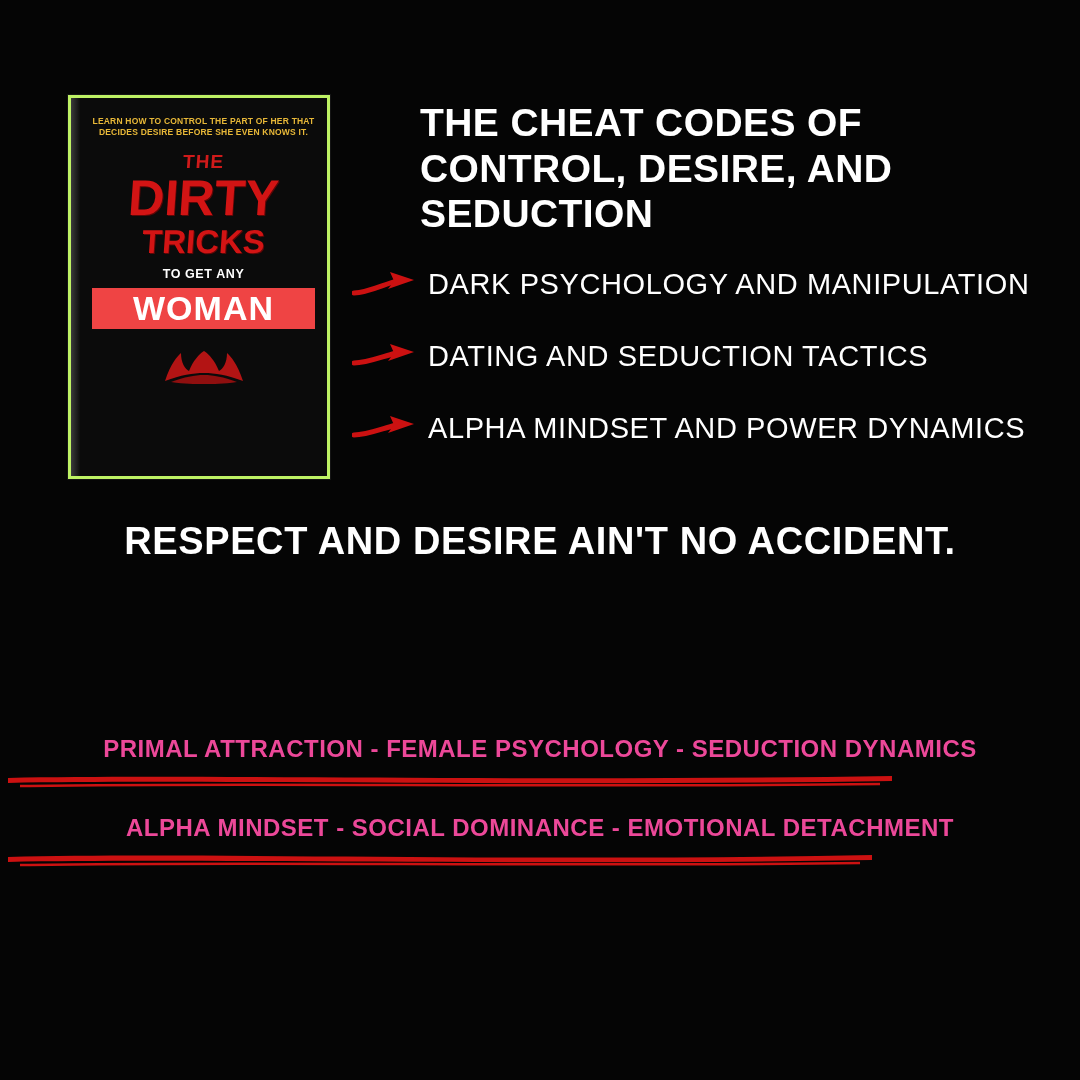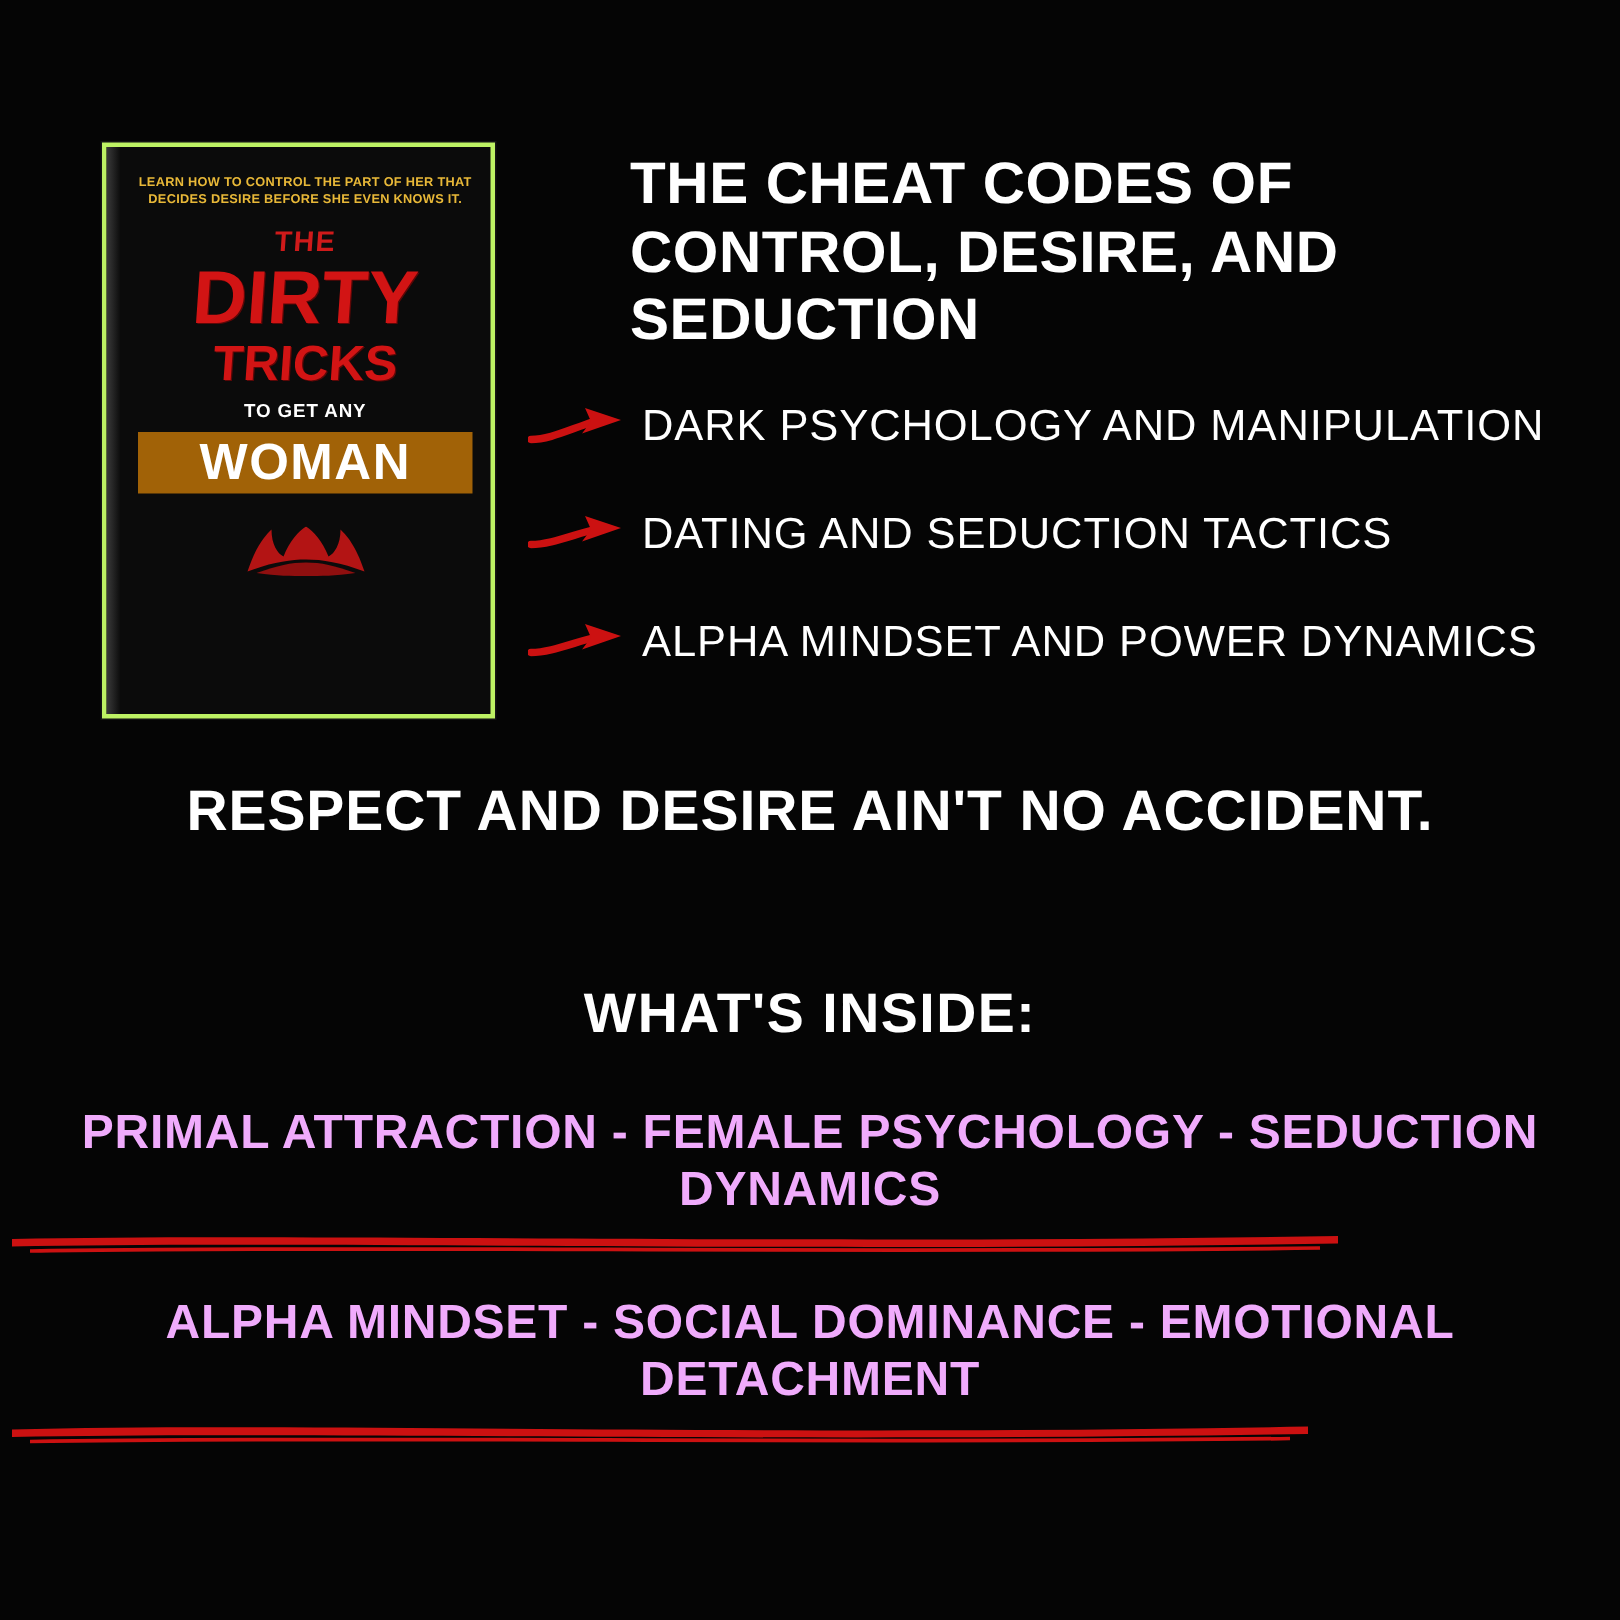--- a/index.html
+++ b/index.html
@@ -100,21 +100,21 @@
   .book-sub {
     margin-top: 9px;
     font-size: 12.5px;
     font-weight: bold;
     color: #ffffff;
     letter-spacing: 0.6px;
     text-transform: uppercase;
   }
   .book-woman-wrap {
     margin-top: 7px;
-    background: #a16207;
+    background: #ef4444;
     padding: 3px 0 4px 0;
   }
   .book-woman {
     font-size: 34px;
     font-weight: bold;
     color: #ffffff;
     letter-spacing: 1px;
     text-transform: uppercase;
     line-height: 1;
   }
@@ -211,25 +211,25 @@
     left: 0;
     top: 735px;
     width: 1080px;
   }
   .inside-item {
     width: 1080px;
     text-align: center;
     margin-bottom: 26px;
   }
   .inside-item .txt {
-    font-size: 32px;
+    font-size: 24px;
     font-weight: bold;
     letter-spacing: 0.5px;
     text-transform: uppercase;
-    color: #f0abfc;
+    color: #ec4899;
     line-height: 1.2;
   }
   .underline {
     margin: 8px auto 0 auto;
     height: 16px;
   }
   .underline svg { display: block; }
 </style>
 </head>
 <body>
@@ -286,21 +286,20 @@
             <path d="M62 13 L38 5 L42 14 L36 22 Z" fill="#cc1111"></path>
           </svg>
         </span>
         <span class="bullet-text">ALPHA MINDSET AND POWER DYNAMICS</span>
       </div>
     </div>
   </div>
 
   <div class="tagline">RESPECT AND DESIRE AIN'T NO ACCIDENT.</div>
 
-  <div class="inside-title">WHAT'S INSIDE:</div>
 
   <div class="inside-list">
 
     <div class="inside-item">
       <div class="txt">PRIMAL ATTRACTION - FEMALE PSYCHOLOGY - SEDUCTION DYNAMICS</div>
       <div class="underline">
         <svg width="900" height="16" viewBox="0 0 900 16">
           <path d="M8 6 C200 2 520 10 892 4 L892 9 C520 15 200 7 8 11 Z" fill="#cc1111"></path>
           <path d="M20 14 C240 10 560 16 880 12" stroke="#cc1111" stroke-width="2.5" fill="none"></path>
         </svg>

